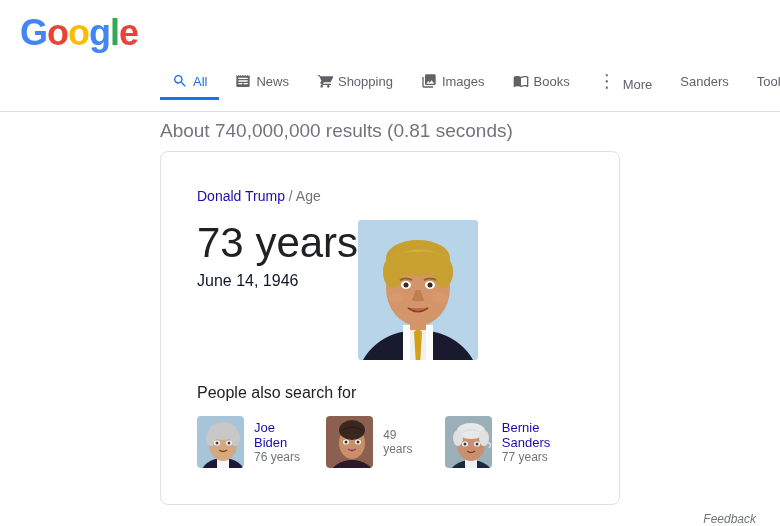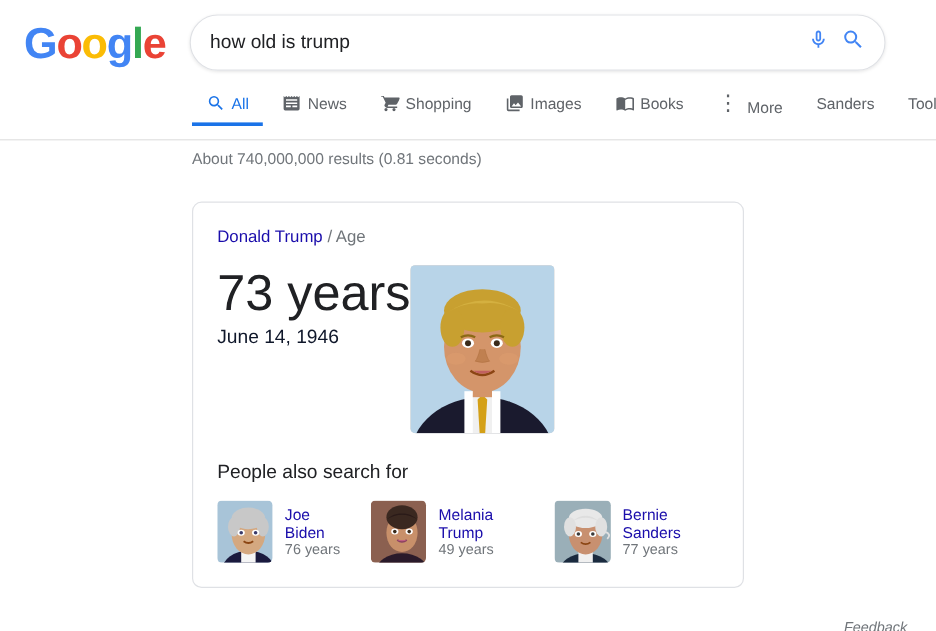--- a/index.html
+++ b/index.html
@@ -21,24 +21,24 @@
     .search-bar input { border: none; outline: none; font-size: 16px; flex: 1; background: transparent; color: #202124; }
     .search-icons { display: flex; align-items: center; gap: 10px; margin-left: auto; }
 
     
     .nav { display: flex; align-items: center; padding: 8px 160px; border-bottom: 1px solid #e0e0e0; gap: 4px; }
     .nav-item { display: flex; align-items: flex-end; gap: 5px; padding: 8px 12px; font-size: 13px; color: #5f6368; cursor: pointer; border-bottom: 3px solid transparent; text-decoration: none; }
     .nav-item.active { color: #1a73e8; border-bottom: 3px solid #1a73e8; }
     .nav-settings { margin-left: auto; }
 
     
-    .results-info { padding: 8px 160px; font-size: 13px; color: #70757a; }
-
-    
-    .knowledge-panel { margin: 20px 160px; border: 1px solid #dfe1e5; border-radius: 8px; padding: 20px; max-width: 600px; position: relative; }
+    .results-info { padding: 8px 160px; font-size: 19px; color: #70757a; }
+
+    
+    .knowledge-panel { margin: 1px 160px; border: 1px solid #dfe1e5; border-radius: 8px; padding: 36px; max-width: 600px; position: relative; }
     .breadcrumb { font-size: 14px; color: #70757a; margin-bottom: 16px; }
     .breadcrumb a { color: #1a0dab; text-decoration: none; }
 
     .age-section { display: flex; justify-content: flex-start; align-items: flex-start; }
     .age-info { }
     .age-number { font-size: 42px; font-weight: 400; color: #202124; line-height: 1.1; margin-bottom: 6px; }
     .birth-date { font-size: 16px; color: #0f172a; }
 
     .trump-photo { width: 120px; height: 140px; overflow: hidden; border-radius: 4px; background: #ccc; display: flex; align-items: center; justify-content: center; }
 
@@ -63,37 +63,20 @@
     .nav-icon-svg { width: 16px; height: 16px; }
   </style>
 </head>
 <body>
 
 <div class="header">
   <div class="logo">
     <span class="logo-text">
       <span class="logo-g">G</span><span class="logo-o1">o</span><span class="logo-o2">o</span><span class="logo-g2">g</span><span class="logo-l">l</span><span class="logo-e">e</span>
     </span>
-  </div>
-  <div class="search-bar-wrap">
-    <div class="search-bar">
-      <input type="text" value="how old is trump" style="">
-      <div class="search-icons">
-        <span class="mic-icon">
-          <svg width="18" height="24" viewBox="0 0 24 24" fill="#4285F4">
-            <path d="M12 14c1.66 0 3-1.34 3-3V5c0-1.66-1.34-3-3-3S9 3.34 9 5v6c0 1.66 1.34 3 3 3zm-1-9c0-.55.45-1 1-1s1 .45 1 1v6c0 .55-.45 1-1 1s-1-.45-1-1V5zm6 6c0 2.76-2.24 5-5 5s-5-2.24-5-5H5c0 3.53 2.61 6.43 6 6.92V21h2v-3.08c3.39-.49 6-3.39 6-6.92h-2z"></path>
-          </svg>
-        </span>
-        <span class="search-icon-btn">
-          <svg width="20" height="20" viewBox="0 0 24 24" fill="#4285F4">
-            <path d="M15.5 14h-.79l-.28-.27A6.471 6.471 0 0 0 16 9.5 6.5 6.5 0 1 0 9.5 16c1.61 0 3.09-.59 4.23-1.57l.27.28v.79l5 4.99L20.49 19l-4.99-5zm-6 0C7.01 14 5 11.99 5 9.5S7.01 5 9.5 5 14 7.01 14 9.5 11.99 14 9.5 14z"></path>
-          </svg>
-        </span>
-      </div>
-    </div>
   </div>
 </div>
 
 <div class="nav">
   <a class="nav-item active">
     <svg class="nav-icon-svg" viewBox="0 0 24 24" fill="#1a73e8">
         <path d="M15.5 14h-.79l-.28-.27A6.471 6.471 0 0 0 16 9.5 6.5 6.5 0 1 0 9.5 16c1.61 0 3.09-.59 4.23-1.57l.27.28v.79l5 4.99L20.49 19l-4.99-5zm-6 0C7.01 14 5 11.99 5 9.5S7.01 5 9.5 5 14 7.01 14 9.5 11.99 14 9.5 14z"></path>
       </svg>
     <span>All</span>
   </a>
@@ -228,21 +211,20 @@
             <path d="M13,16 Q26,8 39,16 Q32,10 26,11 Q20,10 13,16" fill="#2a1a18"></path>
             <ellipse cx="20" cy="26" rx="3" ry="2.5" fill="#fff"></ellipse>
             <ellipse cx="32" cy="26" rx="3" ry="2.5" fill="#fff"></ellipse>
             <circle cx="20" cy="26" r="1.5" fill="#3a2a1a"></circle>
             <circle cx="32" cy="26" r="1.5" fill="#3a2a1a"></circle>
             <path d="M22,33 Q26,36 30,33" stroke="#8b4060" stroke-width="1.5" fill="none"></path>
             <path d="M22,33 Q26,35 30,33" fill="#c06080"></path>
           </svg>
         </div>
         <div class="person-info">
-          <div class="person-name">Melania Trump</div>
           <div class="person-age">49 years</div>
         </div>
       </div>
 
       <div class="person-card">
         <div class="person-photo">
           <svg width="52" height="52" viewBox="0 0 52 52">
             <rect width="52" height="52" fill="#9aafb8"></rect>
             <ellipse cx="26" cy="60" rx="22" ry="16" fill="#1a2a3e"></ellipse>
             <rect x="20" y="38" width="12" height="20" fill="#f0f0f0"></rect>

